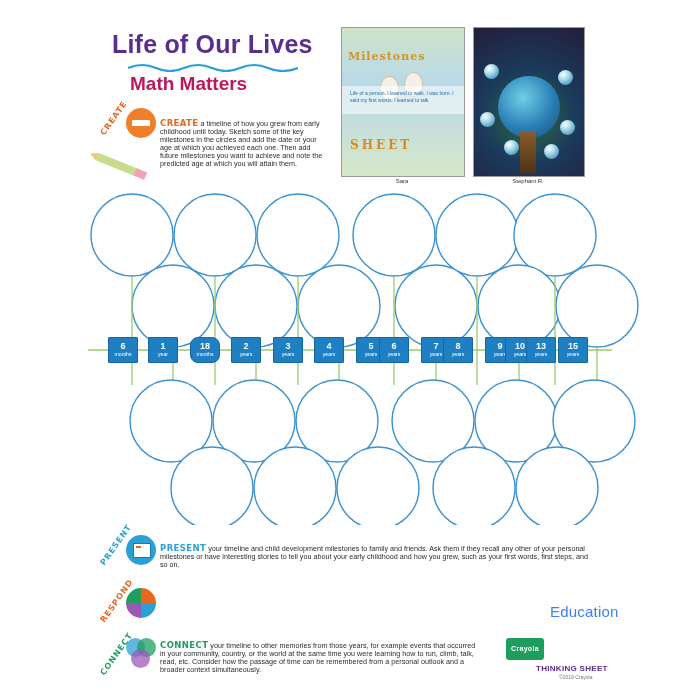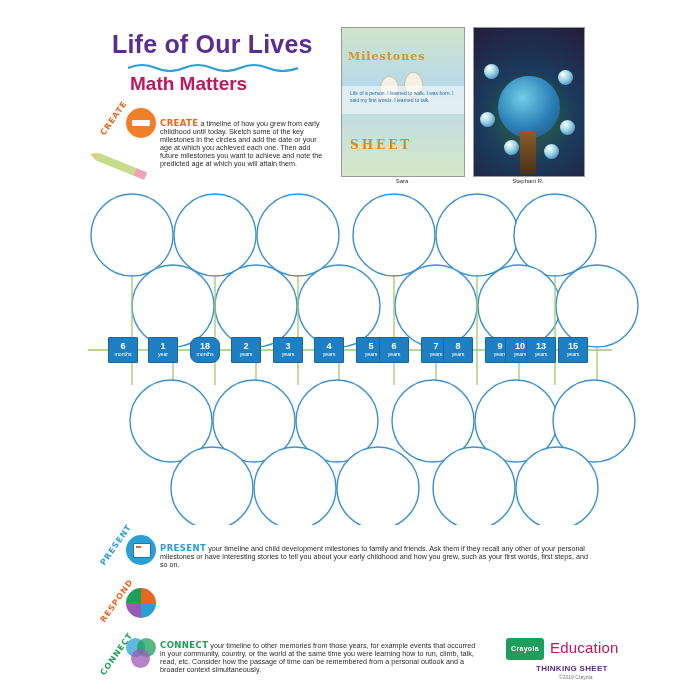--- a/index.html
+++ b/index.html
@@ -280,23 +280,23 @@
     color: #fff;
     font-size: 7px;
     font-weight: bold;
     text-align: center;
     line-height: 22px;
     letter-spacing: 0.3px;
   }
   .edu-word {
     position: absolute;
     left: 550px;
-    top: 639px;
+    top: 603px;
     font-size: 15px;
-    color: #be185d;
+    color: #3b82f6;
     letter-spacing: 0.2px;
   }
   .thinking-sheet {
     position: absolute;
     left: 536px;
     top: 664px;
     font-size: 8px;
     font-weight: bold;
     color: #5b2d8e;
     letter-spacing: 0.3px;

